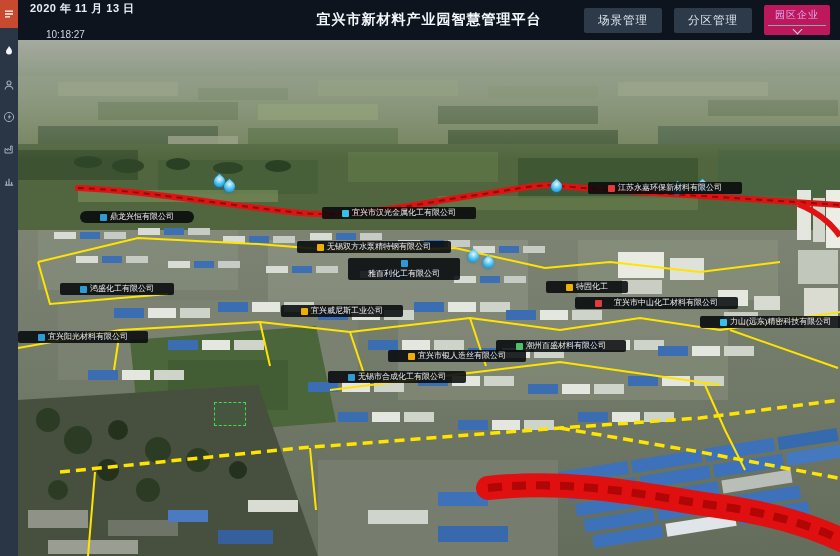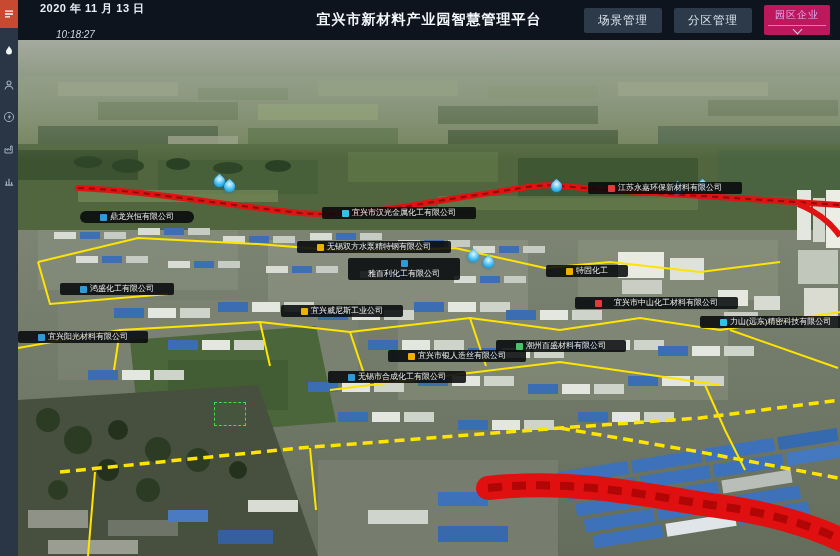--- a/index.html
+++ b/index.html
@@ -5,23 +5,23 @@
   html,body{margin:0;padding:0;width:840px;height:556px;overflow:hidden;
     background:#0d141d;font-family:"Liberation Sans",sans-serif;-webkit-font-smoothing:antialiased;}
   
   .sidebar{position:absolute;left:0;top:0;width:18px;height:556px;background:#2a3645;z-index:30;}
   .side-item{width:18px;height:26px;display:flex;align-items:center;justify-content:center;}
   .side-item.menu{background:#c7492f;height:28px;}
   .side-item svg{display:block;}
   
   .header{position:absolute;left:18px;top:0;width:822px;height:40px;background:#0d141d;z-index:25;
     display:flex;align-items:center;}
-  .datetime{display:flex;flex-direction:column;justify-content:center;padding-left:22px;gap:13px;}
+  .datetime{display:flex;flex-direction:column;justify-content:center;padding-left:12px;gap:13px;}
   .date{font-size:11px;font-weight:bold;color:#e8eef5;letter-spacing:.5px;}
-  .time{font-size:10px;color:#cfd8e1;margin-left:16px;font-style:italic;}
+  .time{font-size:10px;color:#cfd8e1;margin-left:16px;}
   .title{position:absolute;left:0;right:0;text-align:center;font-size:14px;font-weight:bold;
     color:#f3f7fb;letter-spacing:1px;pointer-events:none;}
   .actions{margin-left:auto;display:flex;align-items:center;gap:12px;padding-right:10px;z-index:2;}
   .hbtn{background:#2c3a49;color:#dfe7ef;font-size:11.5px;padding:5px 14px;border:none;
     border-radius:2px;letter-spacing:1px;cursor:pointer;font-family:inherit;}
   .dropdown{width:58px;display:flex;flex-direction:column;align-items:center;background:#be185d;
     padding:3px 4px 2px;border-radius:2px;cursor:pointer;}
   .dropdown .dlabel{font-size:10px;color:#d9aef2;letter-spacing:1px;}
   .dropdown .dline{width:100%;height:1px;background:#8fa3b8;margin:3px 0 2px;}
   .chev{width:6px;height:6px;border-right:1.5px solid #cfd8e0;border-bottom:1.5px solid #cfd8e0;
@@ -316,21 +316,21 @@
         <span>鸿盛化工有限公司</span>
       </div>
       <div class="chip" style="left: 0px; top: 291px;">
         <span class="chip-icon" style="background: rgb(46, 155, 214);"></span>
         <span>宜兴阳光材料有限公司</span>
       </div>
       <div class="chip" style="left: 263px; top: 265px;">
         <span class="chip-icon" style="background: rgb(240, 176, 0);"></span>
         <span>宜兴威尼斯工业公司</span>
       </div>
-      <div class="chip" style="left: 528px; top: 225px;">
+      <div class="chip" style="left: 528px; top: 241px;">
         <span class="chip-icon" style="background: rgb(240, 176, 0);"></span>
         <span>特固化工</span>
       </div>
       <div class="chip" style="left: 557px; top: 257px; gap: 12px;">
         <span class="chip-icon" style="background: rgb(224, 60, 60);"></span>
         <span>宜兴市中山化工材料有限公司</span>
       </div>
       <div class="chip" style="left: 682px; top: 276px;">
         <span class="chip-icon" style="background: rgb(53, 192, 232);"></span>
         <span>力山(远东)精密科技有限公司</span>

